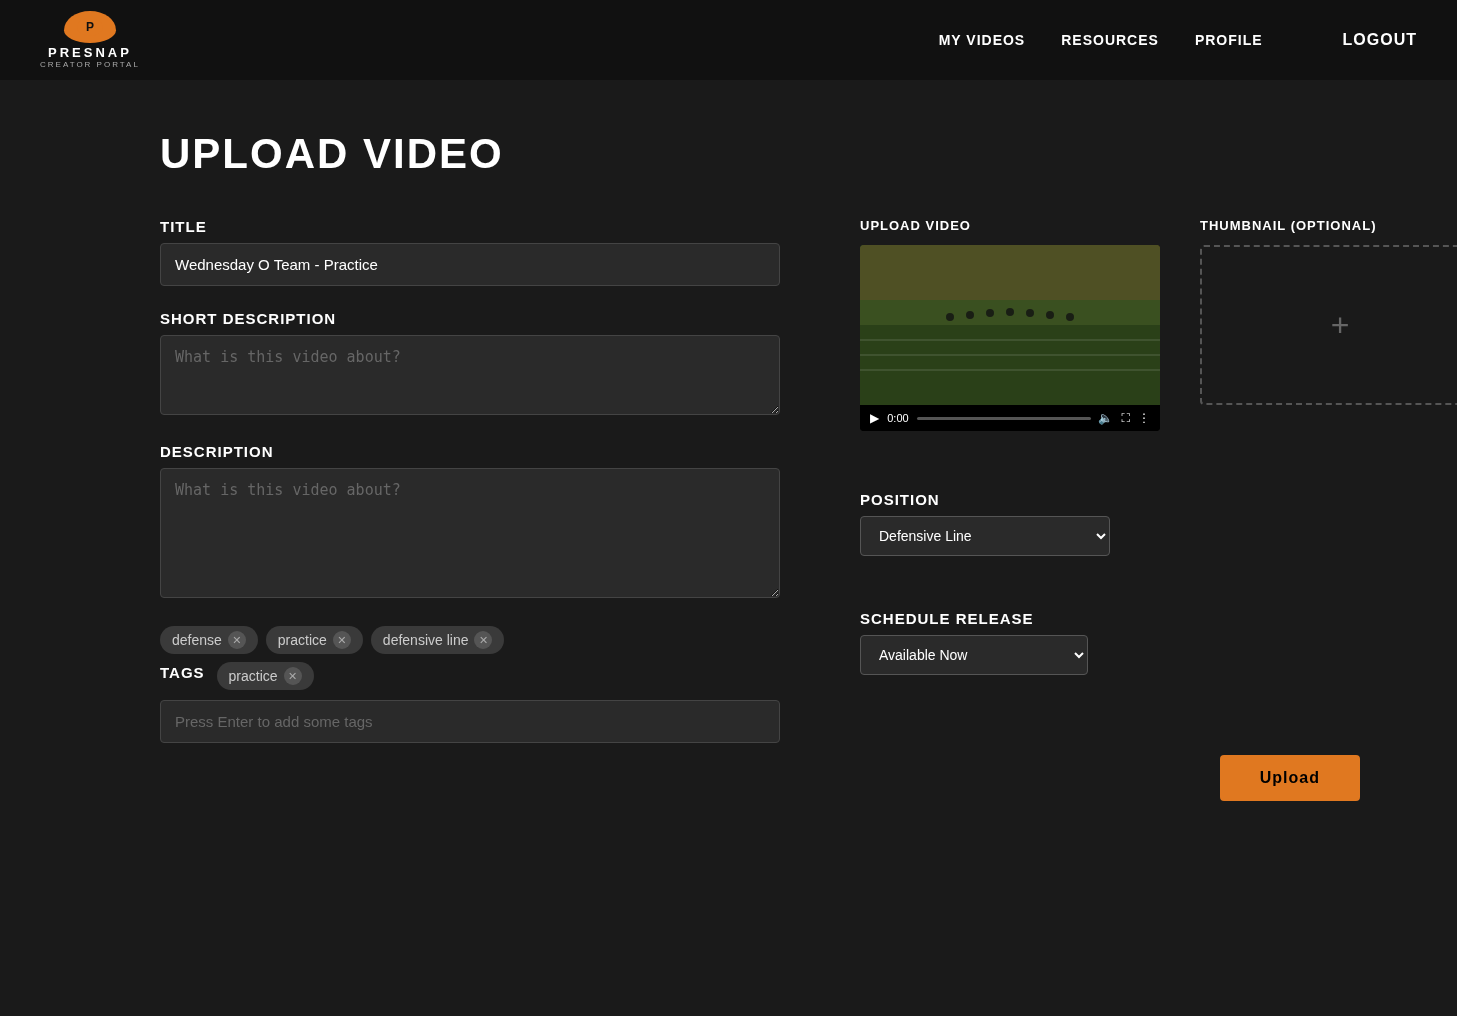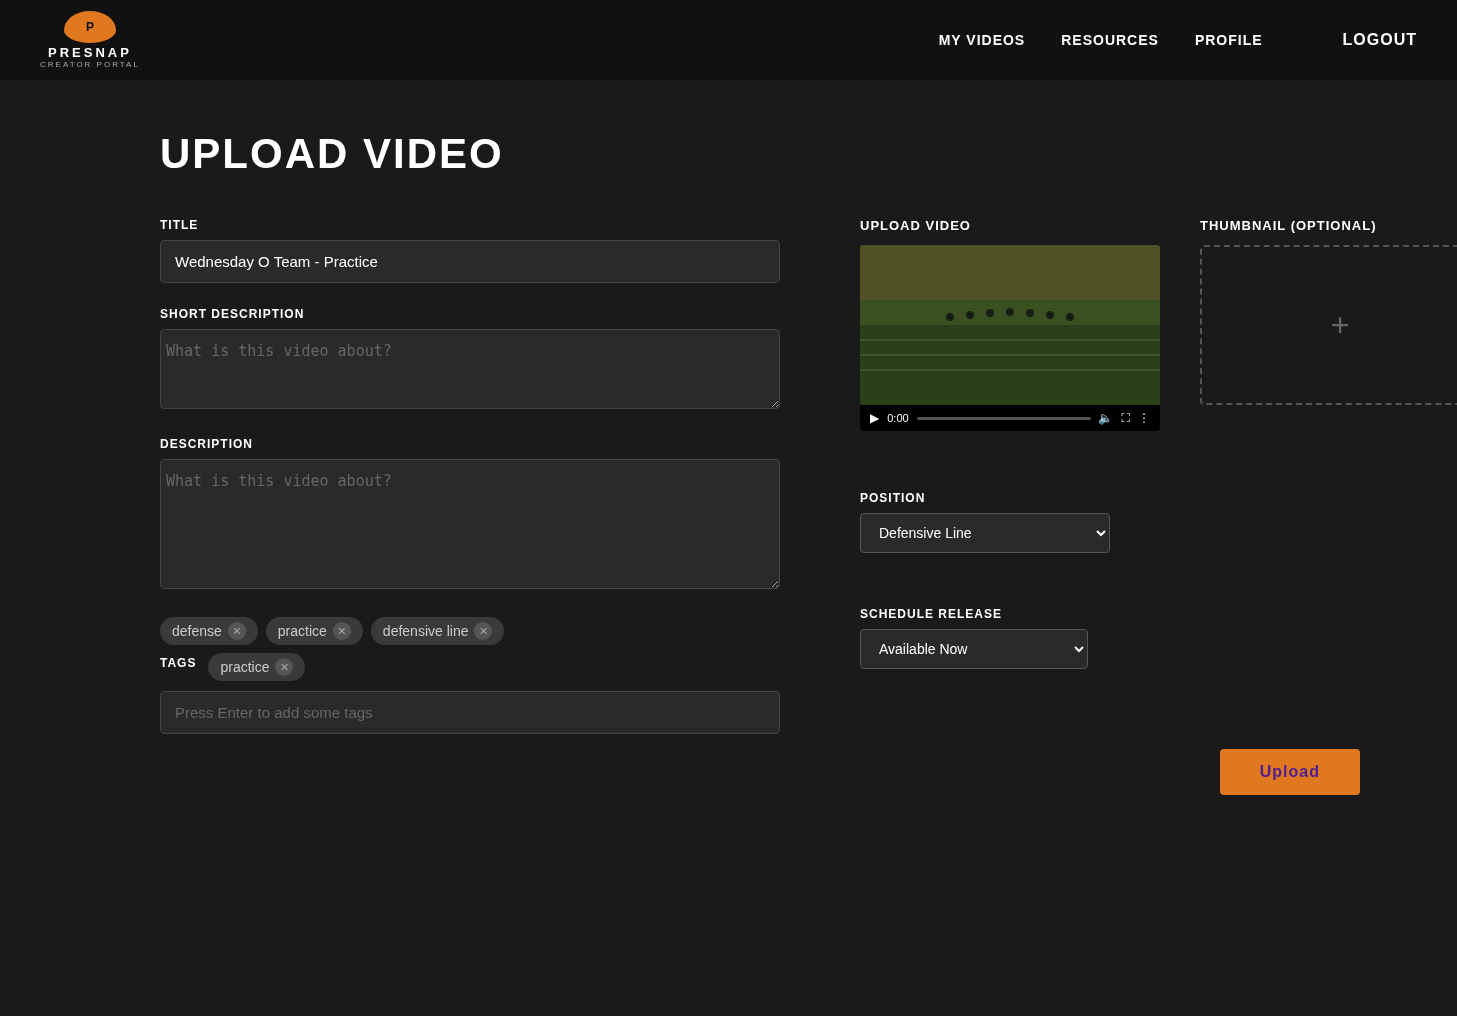--- a/index.html
+++ b/index.html
@@ -96,21 +96,21 @@
 
     .right-col {
       flex: 1;
       display: flex;
       flex-direction: column;
       gap: 30px;
     }
 
     
     .field-label {
-      font-size: 12px;
+      font-size: 15px;
       font-weight: bold;
       letter-spacing: 1px;
       color: #ffffff;
       margin-bottom: 8px;
     }
 
     .field-group {
       margin-bottom: 24px;
     }
 
@@ -127,21 +127,21 @@
     }
     .text-input::placeholder { color: #666; }
 
     .textarea-input {
       width: 100%;
       background-color: #2a2a2a;
       border: 1px solid #444;
       border-radius: 4px;
       color: #ffffff;
       font-size: 15px;
-      padding: 12px 5px;
+      padding: 12px 14px;
       outline: none;
       resize: vertical;
       min-height: 80px;
     }
     .textarea-input::placeholder { color: #666; }
 
     .textarea-desc {
       min-height: 130px;
     }
 
@@ -312,21 +312,21 @@
     }
 
     
     .upload-btn-row {
       display: flex;
       justify-content: flex-end;
       margin-top: 20px;
     }
     .upload-button {
       background-color: #e07820;
-      color: #4c1d95;
+      color: #000000;
       border: none;
       border-radius: 4px;
       padding: 14px 40px;
       font-size: 16px;
       font-weight: bold;
       letter-spacing: 1px;
       cursor: pointer;
     }
 
     .right-content {

